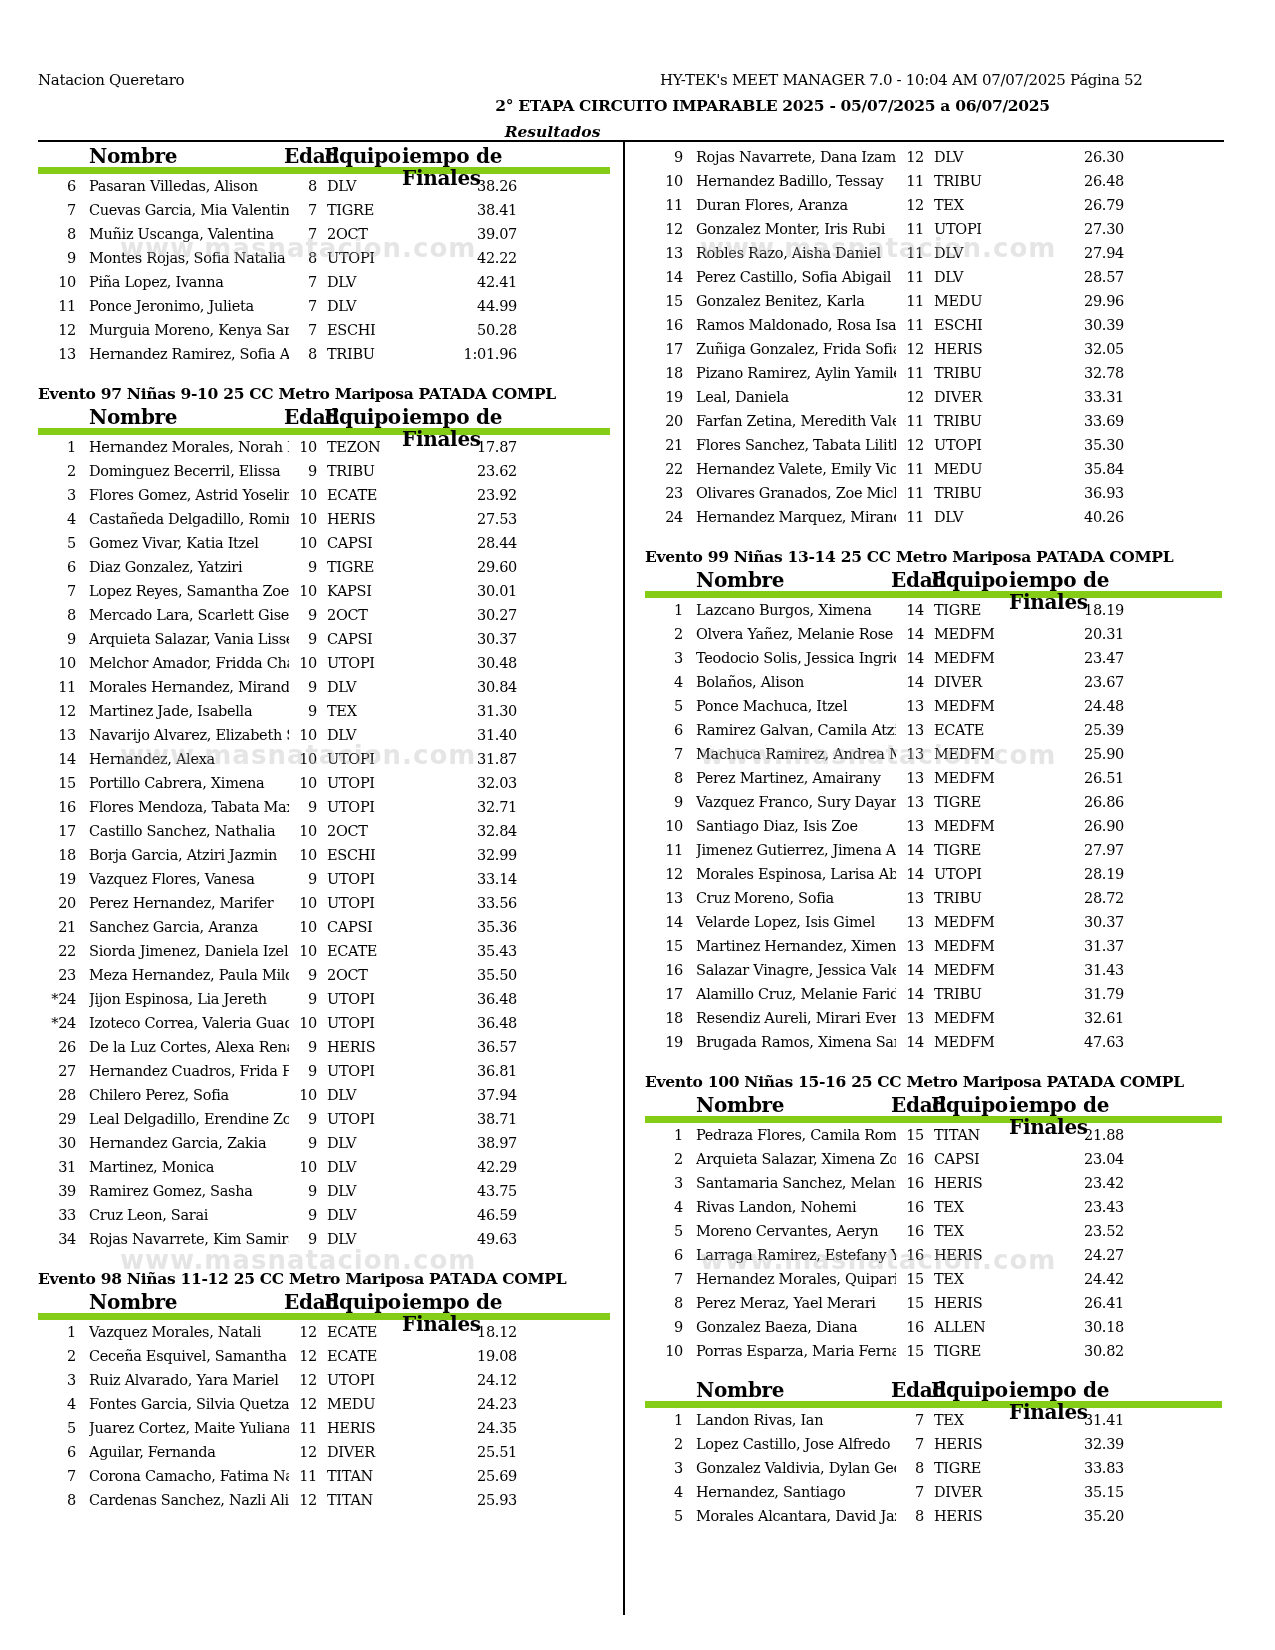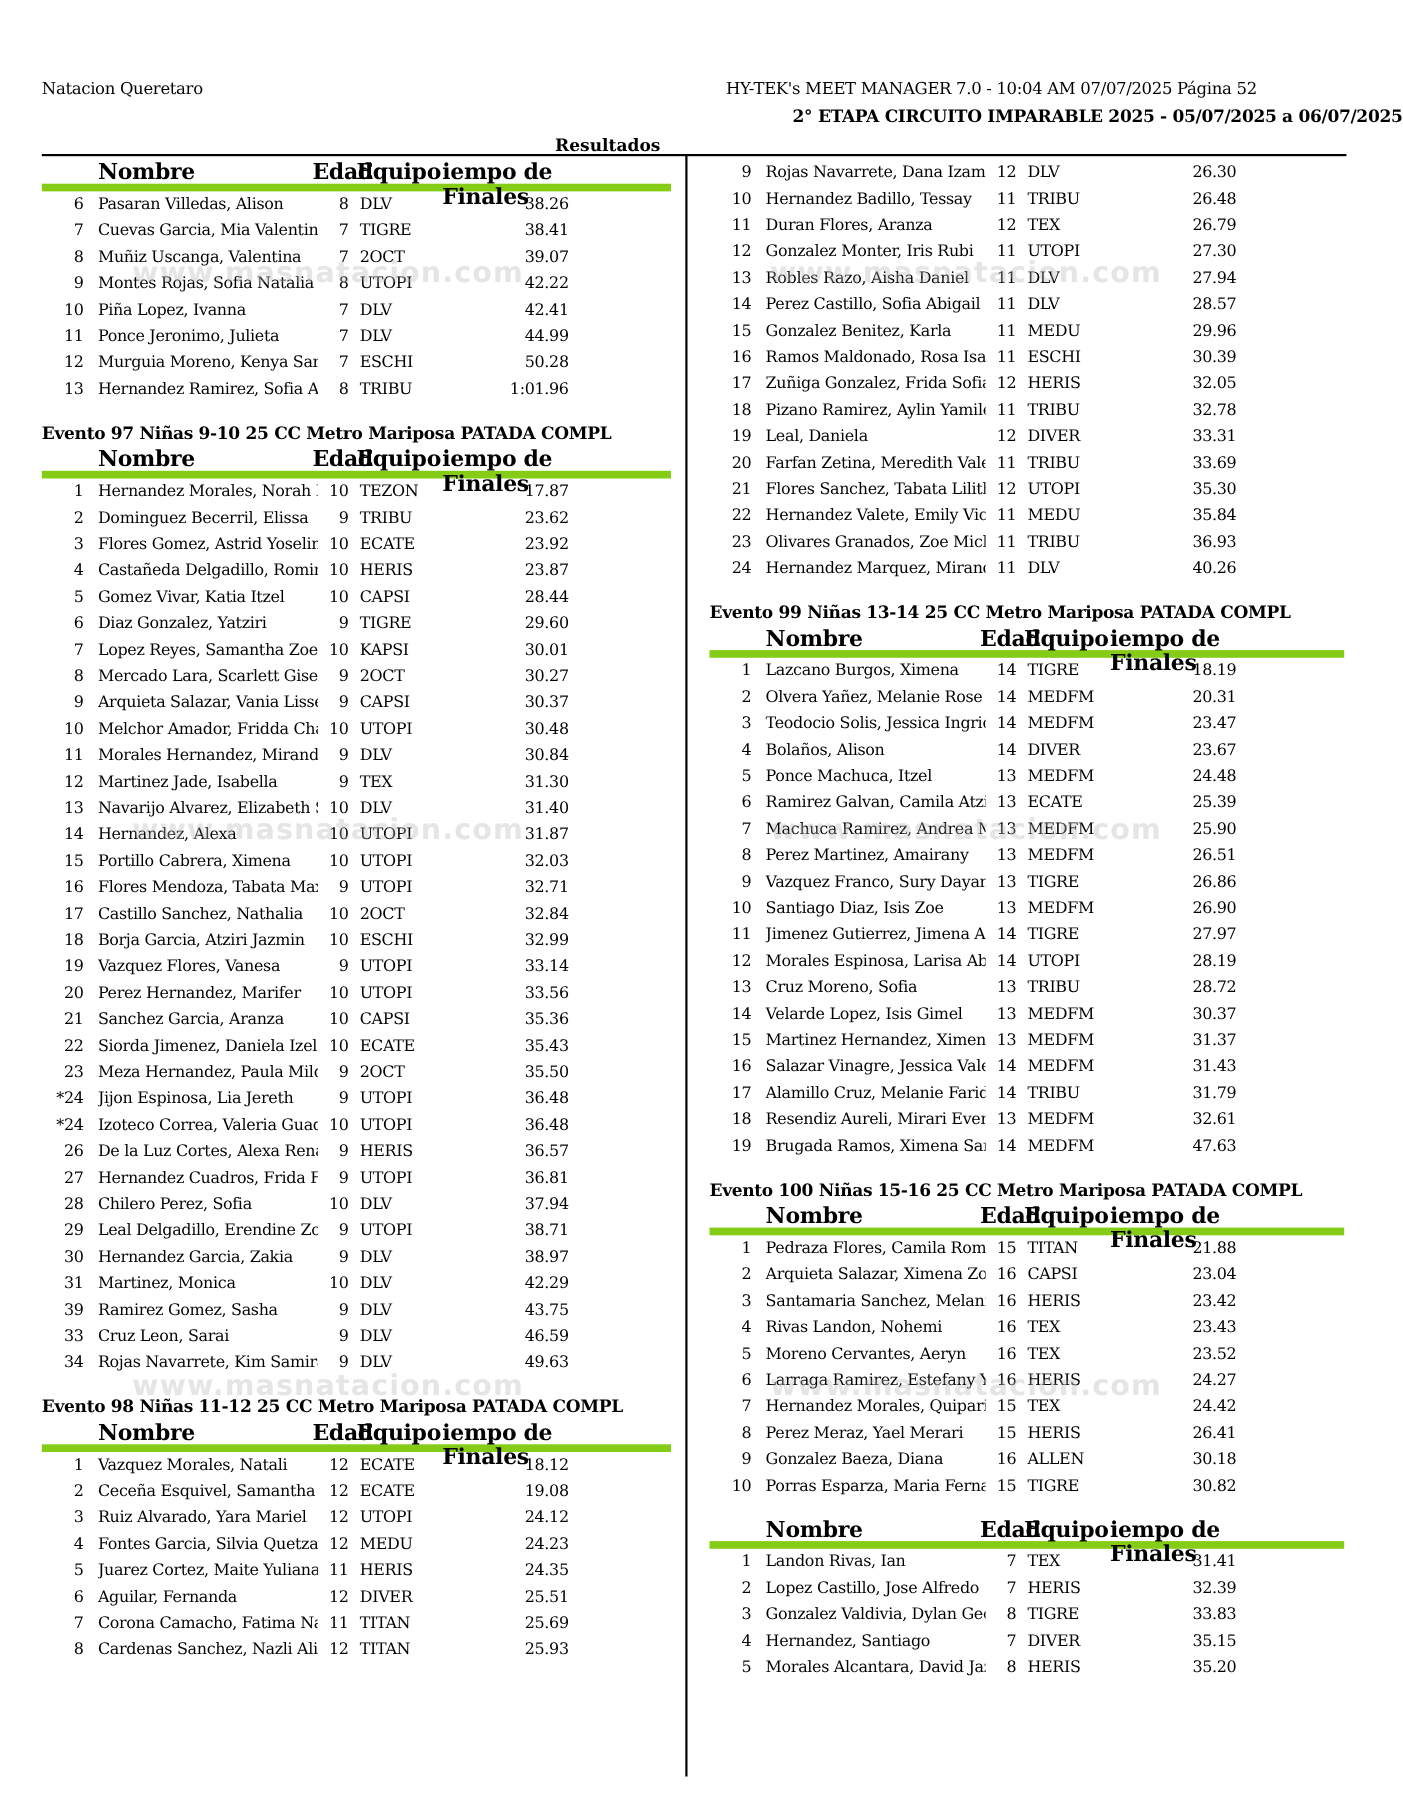--- a/index.html
+++ b/index.html
@@ -3,22 +3,22 @@
 <meta charset="utf-8">
 <style>
   html, body { margin: 0; padding: 0; background: #ffffff; }
   body {
     width: 1275px; height: 1650px; position: relative; overflow: hidden;
     font-family: "DejaVu Serif", "Liberation Serif", serif;
     color: #000;
   }
   .hdr-left { position: absolute; left: 38px; top: 71px; font-size: 15px; letter-spacing: -0.3px; }
   .hdr-right { position: absolute; left: 660px; top: 71px; font-size: 15px; letter-spacing: -0.3px; white-space: nowrap; }
-  .hdr-title { position: absolute; left: 0; width: 1275px; top: 96px; text-align: right; font-size: 15.5px; font-weight: bold; letter-spacing: -0.3px; padding-left: 270px; box-sizing: border-box; }
-  .hdr-sub { position: absolute; left: 0; width: 1045px; top: 122px; text-align: center; font-size: 15.5px; font-weight: bold; padding-left: 60px; box-sizing: border-box; }
+  .hdr-title { position: absolute; left: 0; width: 1275px; top: 96px; text-align: center; font-size: 15.5px; font-weight: bold; letter-spacing: -0.3px; padding-left: 270px; box-sizing: border-box; }
+  .hdr-sub { position: absolute; left: 0; width: 1045px; top: 122px; text-align: center; font-size: 15.5px; font-weight: bold; padding-left: 60px; box-sizing: border-box; font-style: italic; }
   .top-rule { position: absolute; left: 38px; top: 140px; width: 1186px; height: 2px; background: #000; }
   .col-divider { position: absolute; left: 623px; top: 140px; width: 2px; height: 1475px; background: #000; }
 
   .col { position: absolute; top: 145px; }
   .col-left { left: 38px; width: 572px; }
   .col-right { left: 645px; width: 580px; }
 
   .event { margin: 0; }
   .event-title { font-weight: bold; font-size: 15.5px; letter-spacing: -0.3px; height: 24px; line-height: 24px; white-space: nowrap; }
   .event-gap { height: 16px; }
@@ -145,21 +145,21 @@
         <span class="c-name">Flores Gomez, Astrid Yoselin</span>
         <span class="c-age">10</span>
         <span class="c-team">ECATE</span>
         <span class="c-time">23.92</span>
       </div>
       <div class="row">
         <span class="c-place">4</span>
         <span class="c-name">Castañeda Delgadillo, Romina</span>
         <span class="c-age">10</span>
         <span class="c-team">HERIS</span>
-        <span class="c-time">23.87</span>
+        <span class="c-time">27.53</span>
       </div>
       <div class="row">
         <span class="c-place">5</span>
         <span class="c-name">Gomez Vivar, Katia Itzel</span>
         <span class="c-age">10</span>
         <span class="c-team">CAPSI</span>
         <span class="c-time">28.44</span>
       </div>
       <div class="row">
         <span class="c-place">6</span>

